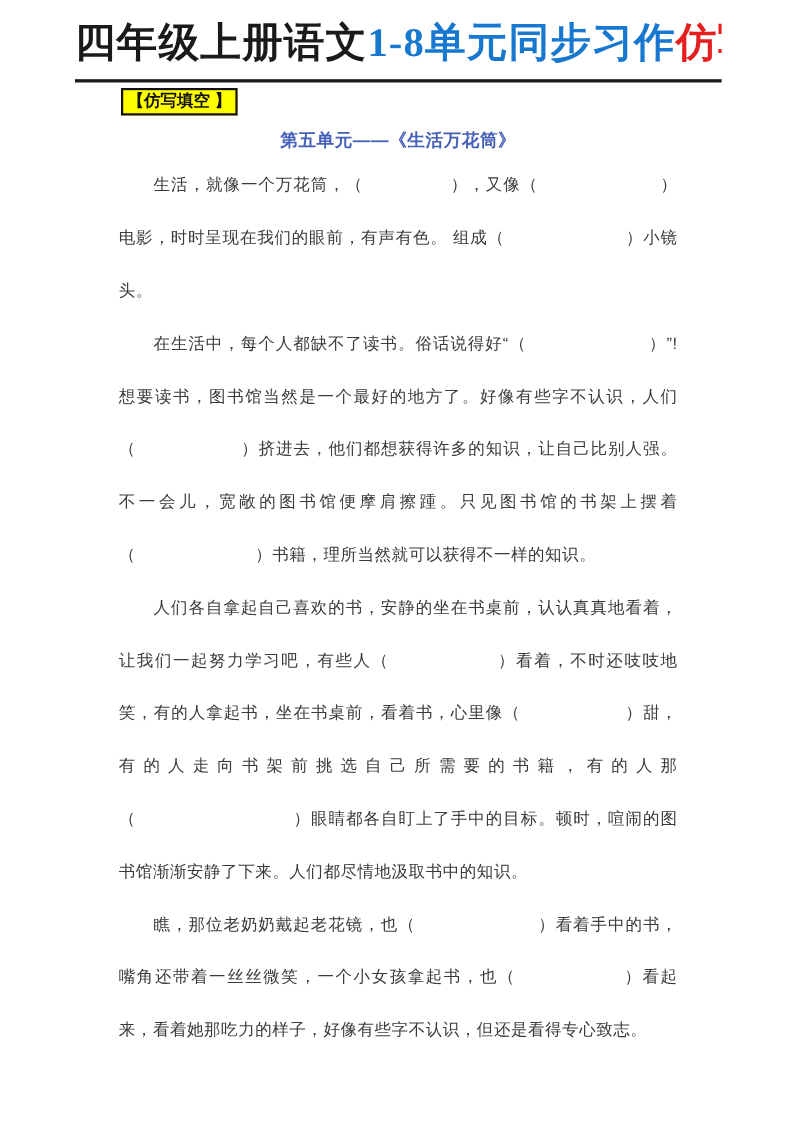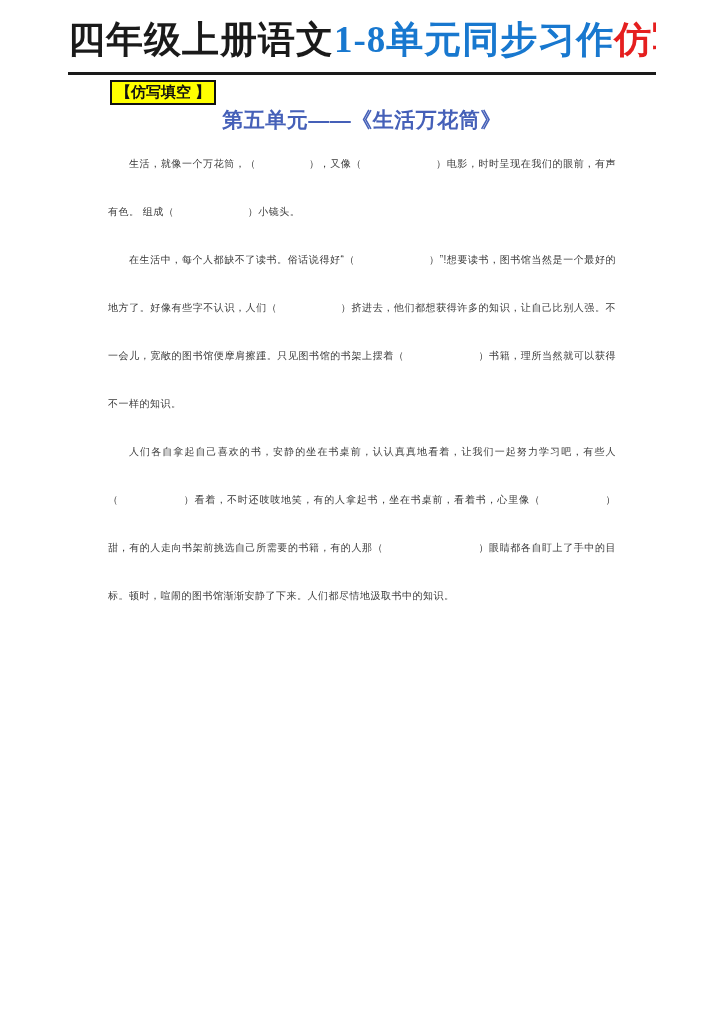--- a/index.html
+++ b/index.html
@@ -44,30 +44,30 @@
     border: 2px solid #111111;
     color: #111111;
     font-weight: bold;
     font-size: 15px;
     line-height: 1.2;
     padding: 1px 4px 2px 4px;
   }
   .section-title {
     text-align: center;
     color: var(--section-blue, #4560b8);
-    font-size: 21px;
+    font-size: 16px;
     font-weight: bold;
-    margin-top: 1px;
+    margin-top: 13px;
     letter-spacing: 0.5px;
   }
   .body-text {
     margin-top: 6px;
   }
   .body-text p {
-    font-size: 10px;
+    font-size: 15px;
     line-height: 48px;
     text-align: justify;
     text-indent: 2.1em;
     color: var(--body-text, #3a3a3a);
     letter-spacing: 0.5px;
   }
   .footer {
     position: absolute;
     bottom: 26px;
     left: 0;
@@ -93,18 +93,19 @@
   <div class="content">
 
     <span class="badge">【仿写填空 】</span>
 
     <h2 class="section-title">第五单元——《生活万花筒》</h2>
 
     <div class="body-text">
       <p>生活，就像一个万花筒，（　　　　　），又像（　　　　　　　）电影，时时呈现在我们的眼前，有声有色。 组成（　　　　　　　）小镜头。</p>
       <p>在生活中，每个人都缺不了读书。俗话说得好“（　　　　　　　）”!想要读书，图书馆当然是一个最好的地方了。好像有些字不认识，人们（　　　　　　）挤进去，他们都想获得许多的知识，让自己比别人强。不一会儿，宽敞的图书馆便摩肩擦踵。只见图书馆的书架上摆着（　　　　　　　）书籍，理所当然就可以获得不一样的知识。</p>
       <p>人们各自拿起自己喜欢的书，安静的坐在书桌前，认认真真地看着，让我们一起努力学习吧，有些人（　　　　　　）看着，不时还吱吱地笑，有的人拿起书，坐在书桌前，看着书，心里像（　　　　　　）甜，有的人走向书架前挑选自己所需要的书籍，有的人那（　　　　　　　　　）眼睛都各自盯上了手中的目标。顿时，喧闹的图书馆渐渐安静了下来。人们都尽情地汲取书中的知识。</p>
+      <p>瞧，那位老奶奶戴起老花镜，也（　　　　　　　）看着手中的书，嘴角还带着一丝丝微笑，一个小女孩拿起书，也（　　　　　　）看起来，看着她那吃力的样子，好像有些字不认识，但还是看得专心致志。</p>
     </div>
 
   </div>
 
 
 </div>
 
 </body></html>

